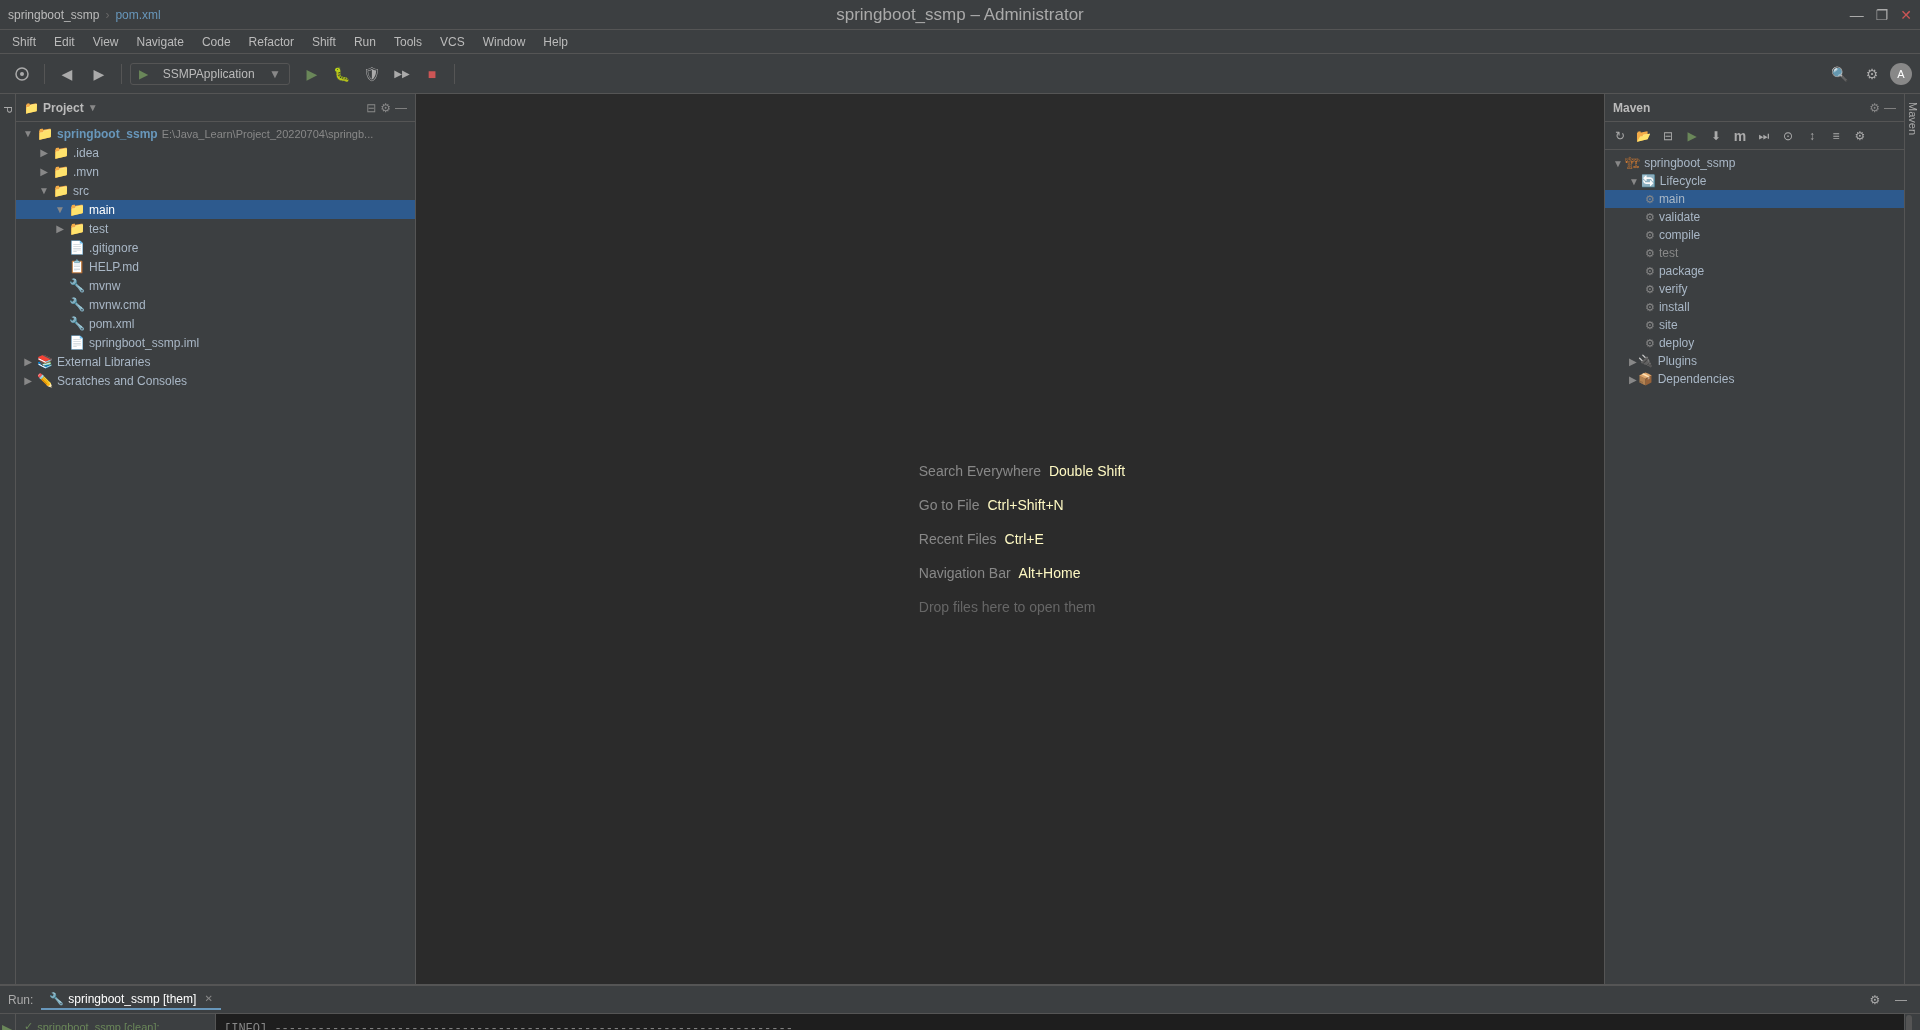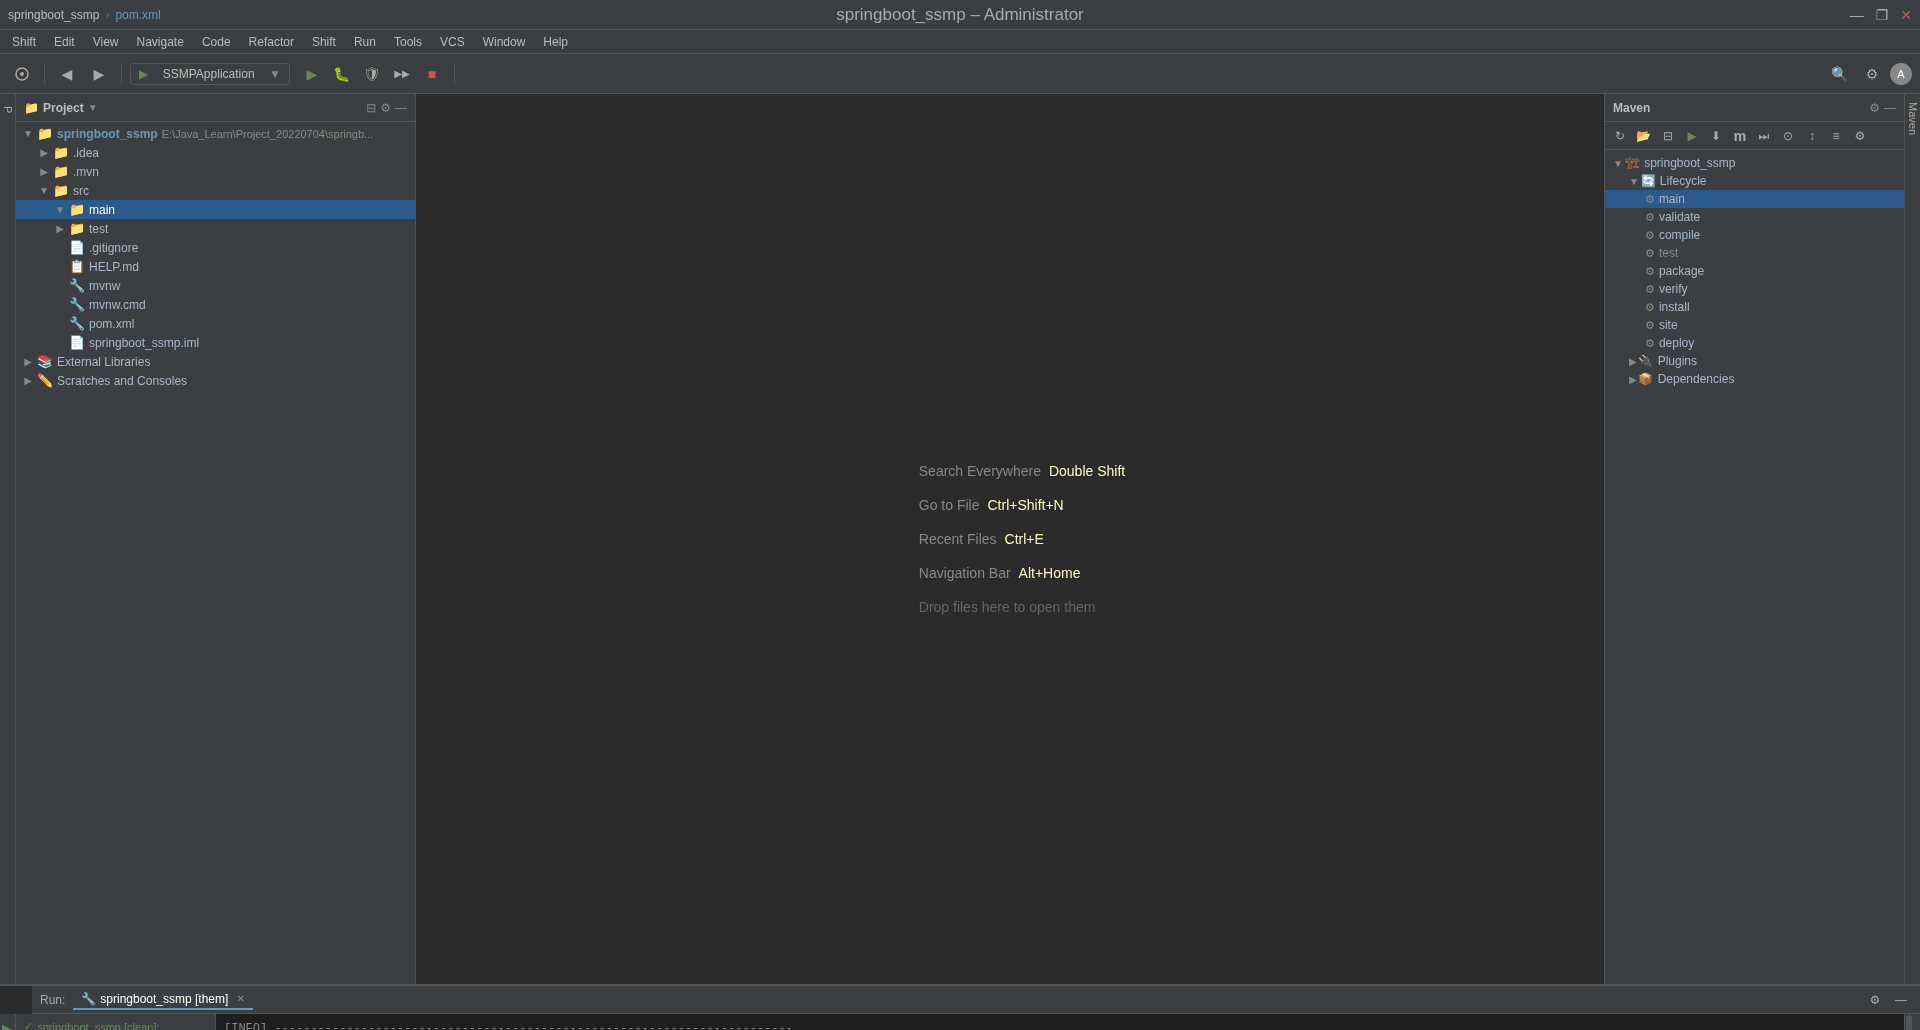--- a/index.html
+++ b/index.html
@@ -221,21 +221,20 @@
       flex-direction: column;
     }
     #run-tab-bar {
       height: 28px;
       background: #3c3f41;
       display: flex;
       align-items: center;
       padding: 0 8px;
       gap: 4px;
       border-bottom: 1px solid #555;
-      margin-left: 32px;
     }
     .run-tab {
       display: flex; align-items: center; gap: 4px;
       padding: 2px 8px;
       font-size: 12px; color: #bbb;
       cursor: pointer;
       border-bottom: 2px solid transparent;
     }
     .run-tab.active { border-bottom: 2px solid #6897bb; color: #fff; }
     .run-tab .close-x { color: #888; font-size: 10px; margin-left: 4px; }

